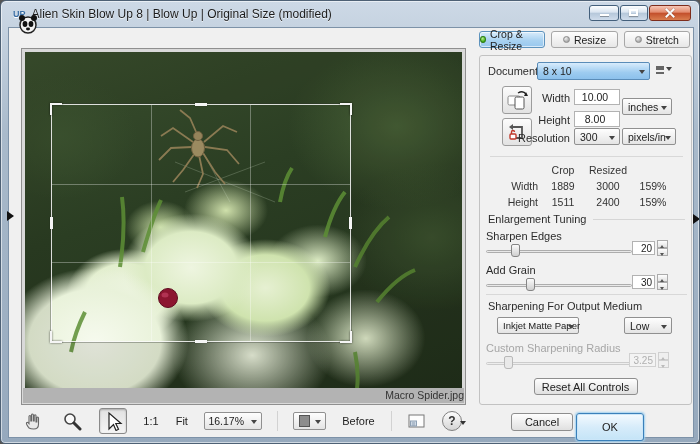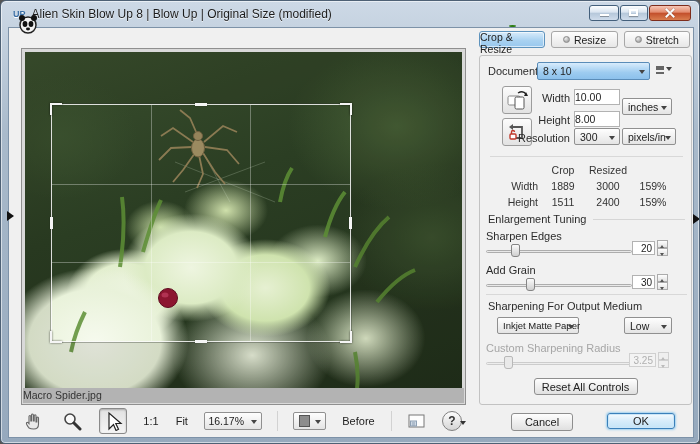--- a/index.html
+++ b/index.html
@@ -40,21 +40,21 @@
       radial-gradient(60px 44px at 46% 47%, #cfe0ab 0%, rgba(207,224,171,0) 70%),
       radial-gradient(50px 38px at 31% 52%, #c4d9a0 0%, rgba(196,217,160,0) 70%),
       radial-gradient(110px 85px at 52% 90%, #edf4df 0%, rgba(237,244,223,0) 72%),
       radial-gradient(85px 70px at 78% 85%, #e4efcf 0%, rgba(228,239,207,0) 70%),
       radial-gradient(150px 115px at 85% 22%, rgba(76,102,58,.85) 0%, rgba(76,102,58,0) 72%),
       radial-gradient(130px 105px at 93% 55%, rgba(64,88,50,.8) 0%, rgba(64,88,50,0) 70%),
       radial-gradient(110px 90px at 8% 25%, rgba(58,80,46,.9) 0%, rgba(58,80,46,0) 70%),
       linear-gradient(160deg, #3a4f2e 0%, #2b3e23 40%, #202e1a 100%);
   }
   .photo-caption { position:absolute; left:1px; right:1px; bottom:1px; height:15px; background:#b3b3b3;
-                   font-size:10.5px; color:#333; text-align:left; line-height:15px; }
+                   font-size:10.5px; color:#333; text-align:right; line-height:15px; }
   .crop-rect { position:absolute; left:26px; top:52px; width:300px; height:238px;
                border:1px solid rgba(250,250,250,.85);
                box-shadow:0 0 0 1px rgba(50,55,45,.35), 0 0 0 2000px rgba(15,20,10,.10); }
   .gridline { position:absolute; background:rgba(255,255,255,.32); }
   .gv1 { left:33.3%; top:0; width:1px; height:100%; } .gv2 { left:66.6%; top:0; width:1px; height:100%; }
   .gh1 { top:33.3%; left:0; height:1px; width:100%; } .gh2 { top:66.6%; left:0; height:1px; width:100%; }
   .ch { position:absolute; width:12px; height:12px; filter:drop-shadow(0 0 1px rgba(0,0,0,.6)); }
   .ch.tl { left:-2px; top:-2px; border-top:2px solid #f5f5f5; border-left:2px solid #f5f5f5; }
   .ch.tr { right:-2px; top:-2px; border-top:2px solid #f5f5f5; border-right:2px solid #f5f5f5; }
   .ch.bl { left:-2px; bottom:-2px; border-bottom:2px solid #f5f5f5; border-left:2px solid #f5f5f5; }
@@ -87,34 +87,34 @@
   .help-btn { width:20px; height:20px; border-radius:50%; border:1px solid #808080;
               background:linear-gradient(#fdfdfd,#d5d5d5); font-size:12px; font-weight:bold; color:#333;
               display:flex; align-items:center; justify-content:center; }
   .help-caret { width:0; height:0; border:3px solid transparent; border-top:4px solid #333; margin:10px 0 0 -2px; }
 
   
   .tabs { position:absolute; left:478px; top:30px; width:211px; display:flex; gap:6px; }
   .tab { flex:1; height:17px; border:1px solid #a7a7a7; border-radius:3px; font-size:10.5px; color:#222;
          background:linear-gradient(#fdfdfd,#e7e7e7); display:flex; align-items:center; justify-content:center; gap:4px; }
   .tab.active { background:linear-gradient(#d9ecfb,#a9d2f1 55%,#98c8ee); border-color:#5e93bd;
-                box-shadow:inset 0 0 0 1px rgba(255,255,255,.6);flex-direction:column; }
+                box-shadow:inset 0 0 0 1px rgba(255,255,255,.6); }
   .dot { width:7px; height:7px; border-radius:50%; }
   .dot.green { background:radial-gradient(circle at 35% 30%, #b8f092, #48b31f 70%); border:1px solid #2d7d12; }
   .dot.gray { background:radial-gradient(circle at 35% 30%, #f0f0f0, #a8a8a8 70%); border:1px solid #8a8a8a; }
 
   .panelbox { position:absolute; left:478px; top:54px; width:213px; height:350px;
               border:1px solid #c2c2c2; border-radius:3px; background:#f1f1f1; }
   .pb-abs { position:absolute; }
   .lbl { font-size:11px; color:#2b2b2b; }
   .lbl-dis { font-size:11px; color:#a6a6a6; }
   .blue-combo { background:linear-gradient(#d8ecfc,#9dcbf0 60%,#8cc1ec); border:1px solid #5a8cb8; }
   .icon-btn { border:1px solid #9c9c9c; border-radius:3px; background:linear-gradient(#fcfcfc,#e2e2e2);
               display:flex; align-items:center; justify-content:center; }
-  .field { background:#fff; border:1px solid #b2b2b2; font-size:10.5px; color:#222; text-align:left; padding:1px 4px 0 0; }
+  .field { background:#fff; border:1px solid #b2b2b2; font-size:10.5px; color:#222; text-align:center; padding:1px 4px 0 0; }
   .sep { background:#d8d8d8; height:1px; }
   .crop-grid { display:grid; grid-template-columns:48px 42px 48px 42px; grid-auto-rows:16px;
                font-size:10.5px; color:#333; align-items:center; }
   .cg-r { text-align:right; padding-right:4px; } .cg-c { text-align:center; }
   .section-title { display:flex; align-items:center; font-size:11px; color:#2b2b2b; }
   .section-title::after { content:""; flex:1; height:1px; background:#d6d6d6; margin-left:7px; }
   .slider { height:14px; }
   .slider .track { position:absolute; left:0; right:0; top:6px; height:3px; border:1px solid #adadad;
                    background:linear-gradient(#dcdcdc,#f5f5f5); border-radius:2px; }
   .slider .thumb { position:absolute; top:0; width:9px; height:13px; border:1px solid #858585; border-radius:2px 2px 3px 3px;
@@ -409,17 +409,17 @@
     </div>
 
     <div class="pb-abs btn" style="left:50%;top:322px;transform:translateX(-50%);width:104px;height:17px">
       <span>Reset All Controls</span>
     </div>
   </div>
 
   <div class="btn" style="position:absolute;left:510px;top:412px;width:62px;height:18px">
     <span>Cancel</span>
   </div>
-  <div class="btn default" style="position:absolute;left:606px;top:412px;width:68px;height:16px">
+  <div class="btn default" style="position:absolute;left:575px;top:412px;width:68px;height:28px">
     <span>OK</span>
   </div>
 
 </div>
 
 </body></html>

